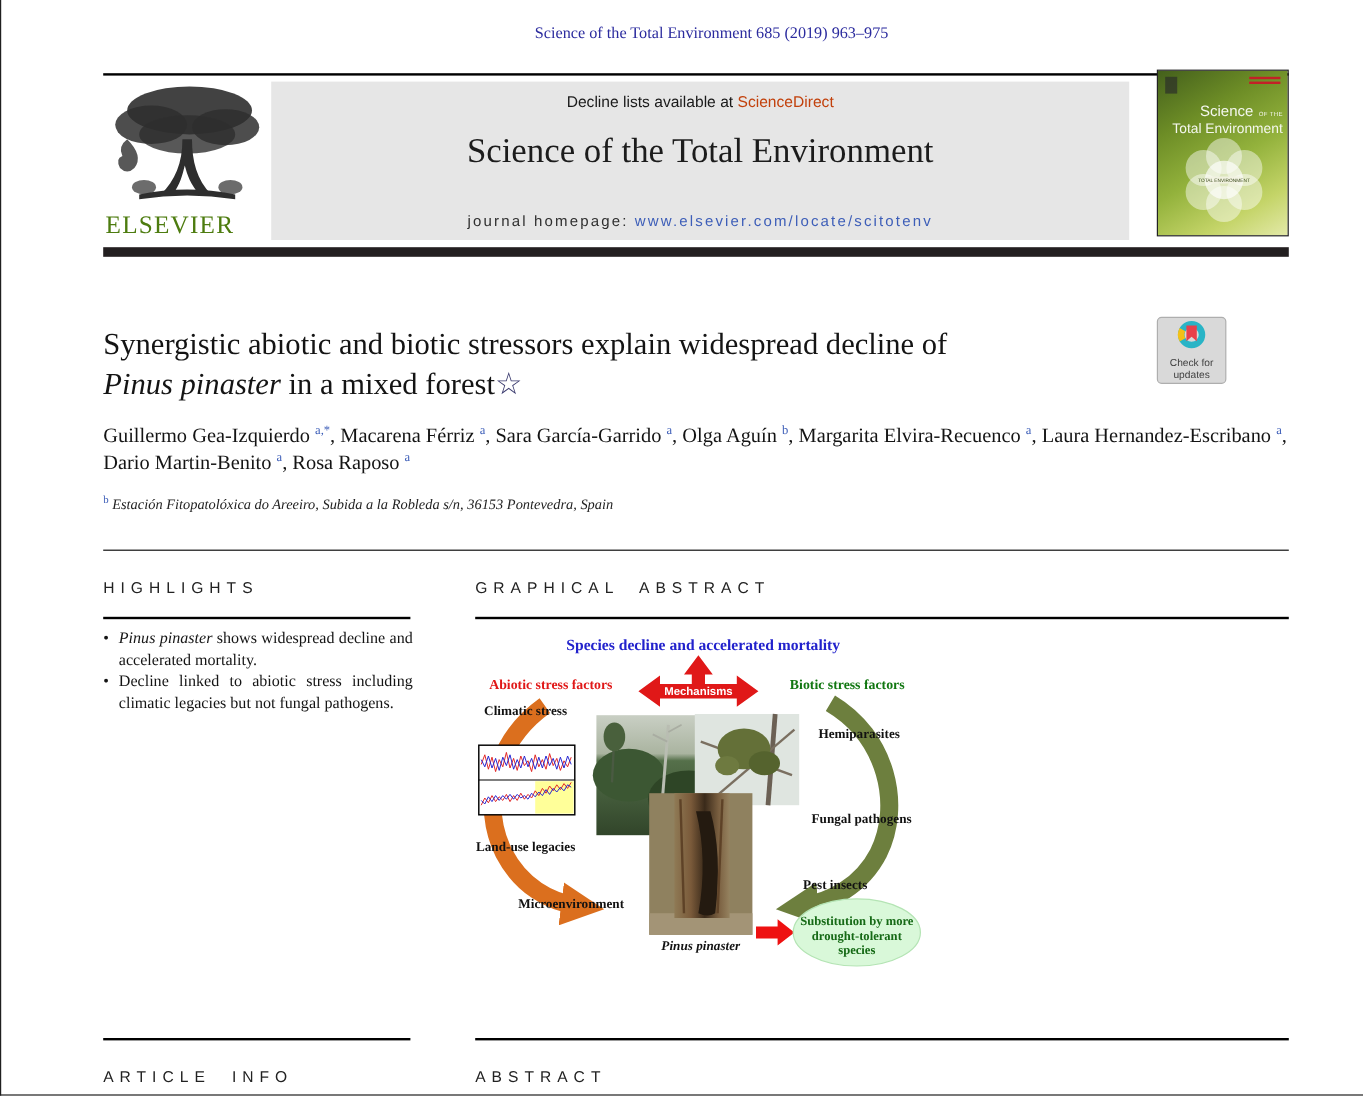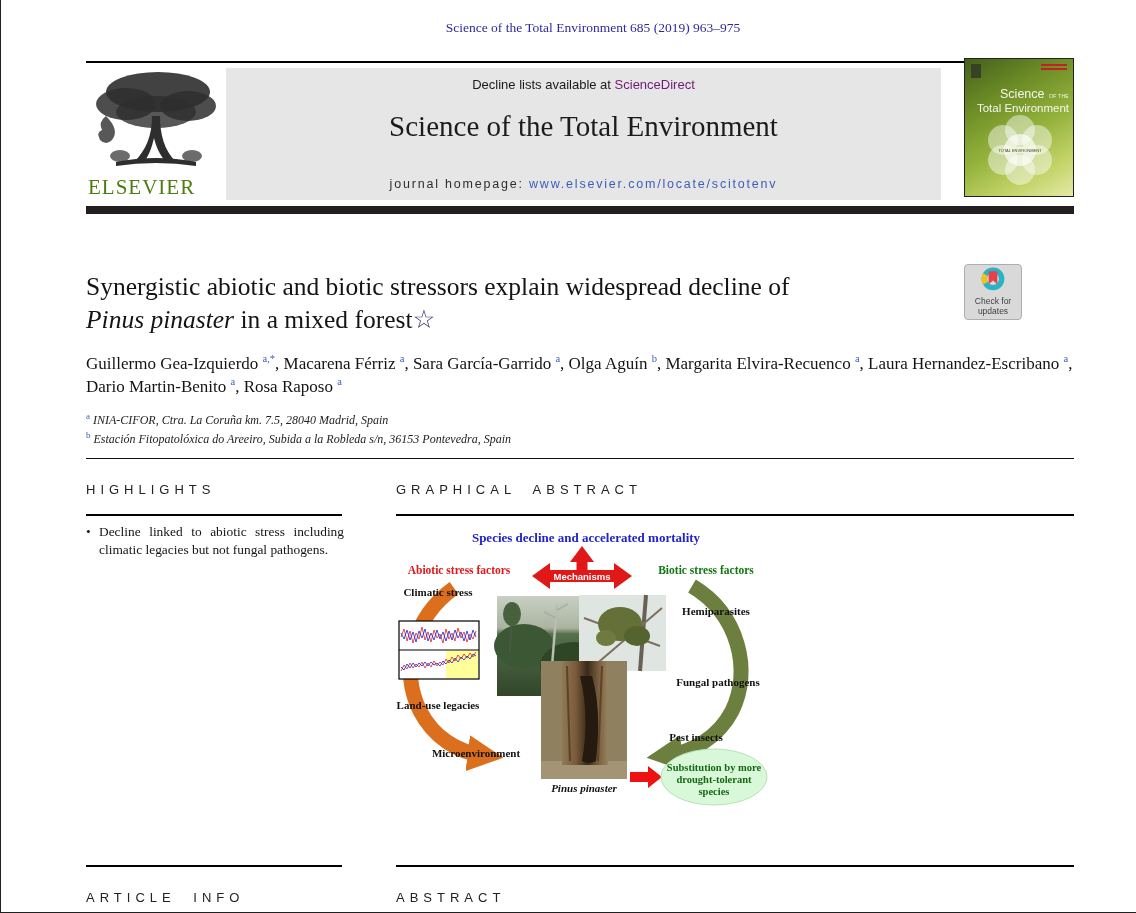--- a/index.html
+++ b/index.html
@@ -18,21 +18,21 @@
   .rule-hl { top:514px; left:85px; width:256px; height:2px; }
   .rule-ga { top:514px; left:395px; width:678px; height:2px; }
   .rule-ai { top:865px; left:85px; width:256px; height:2px; }
   .rule-ab { top:865px; left:395px; width:678px; height:2px; }
   .darkbar { top:206px; left:85px; width:988px; height:8px; background:#231f20; }
 
   
   .banner { top:68px; left:225px; width:715px; height:132px; background:#e6e6e6; }
   .contents-line { top:9px; left:0; width:715px; text-align:center;
                    font-family:"Liberation Sans", sans-serif; font-size:13px; color:#1a1a1a; }
-  .sd-link { color:#701a75; cursor:pointer; }
+  .sd-link { color:#c2410c; cursor:pointer; }
   .journal-title { top:42px; left:0; width:715px; text-align:center; font-size:29px; color:#1c1c1c; }
   .homepage-line { top:109px; left:0; width:715px; text-align:center;
                    font-family:"Liberation Sans", sans-serif; font-size:12.5px;
                    letter-spacing:1.8px; color:#2e2e2e; }
   .homepage-line a, .url { color:#3d5eb8; text-decoration:none; cursor:pointer; }
 
   .elsevier-logo { top:66px; left:85px; width:140px; height:134px; cursor:pointer; }
   .elsevier-word { position:absolute; bottom:0; left:2px; font-size:21px; letter-spacing:1px;
                    color:#4d7c0f; font-family:"Liberation Serif", serif; }
 
@@ -155,32 +155,32 @@
 </div>
 
 <div class="abs art-title">
   <span>Synergistic abiotic and biotic stressors explain widespread decline of</span><br>
   <i>Pinus pinaster</i><span> in a mixed forest</span><span class="star">☆</span>
 </div>
 
 <div class="abs authors"><span class="author"><span>Guillermo Gea-Izquierdo</span> <sup>a,*</sup><span>, </span></span><span class="author"><span>Macarena Férriz</span> <sup>a</sup><span>, </span></span><span class="author"><span>Sara García-Garrido</span> <sup>a</sup><span>, </span></span><span class="author"><span>Olga Aguín</span> <sup>b</sup><span>, </span></span><span class="author"><span>Margarita Elvira-Recuenco</span> <sup>a</sup><span>, </span></span><span class="author"><span>Laura Hernandez-Escribano</span> <sup>a</sup><span>, </span></span><span class="author"><span>Dario Martin-Benito</span> <sup>a</sup><span>, </span></span><span class="author"><span>Rosa Raposo</span> <sup>a</sup><span></span></span></div>
 
 <div class="abs affils">
-  <div><sup>a</sup><span> INIA-CIFOR, Ctra. La Coruña km. 7.5, 28040 Madrid, Spain</span></div>
   <div><sup>b</sup><span> Estación Fitopatolóxica do Areeiro, Subida a la Robleda s/n, 36153 Pontevedra, Spain</span></div>
 </div>
 
 <div class="abs rule-full"></div>
 
 <div class="abs sec-head hl-head">HIGHLIGHTS</div>
 <div class="abs sec-head ga-head">GRAPHICAL ABSTRACT</div>
 <div class="abs rule rule-hl"></div>
 <div class="abs rule rule-ga"></div>
 
 <div class="abs hl-list">
+  <div class="item"><span></span><i>Pinus pinaster</i><span> shows widespread decline and accelerated mortality.</span></div>
   <div class="item"><span>Decline linked to abiotic stress including climatic legacies but not fungal pathogens.</span><i></i><span></span></div>
 </div>
 
 <svg class="abs ga-fig" viewBox="0 0 402 322">
   <defs>
     <marker id="mo" viewBox="0 0 10 10" refX="4" refY="5" markerWidth="2.4" markerHeight="2.4" orient="auto">
       <path d="M0,0 L10,5 L0,10 z" fill="#db6f1e"></path>
     </marker>
     <marker id="mg" viewBox="0 0 10 10" refX="4" refY="5" markerWidth="2.4" markerHeight="2.4" orient="auto">
       <path d="M0,0 L10,5 L0,10 z" fill="#6d7f3e"></path>

